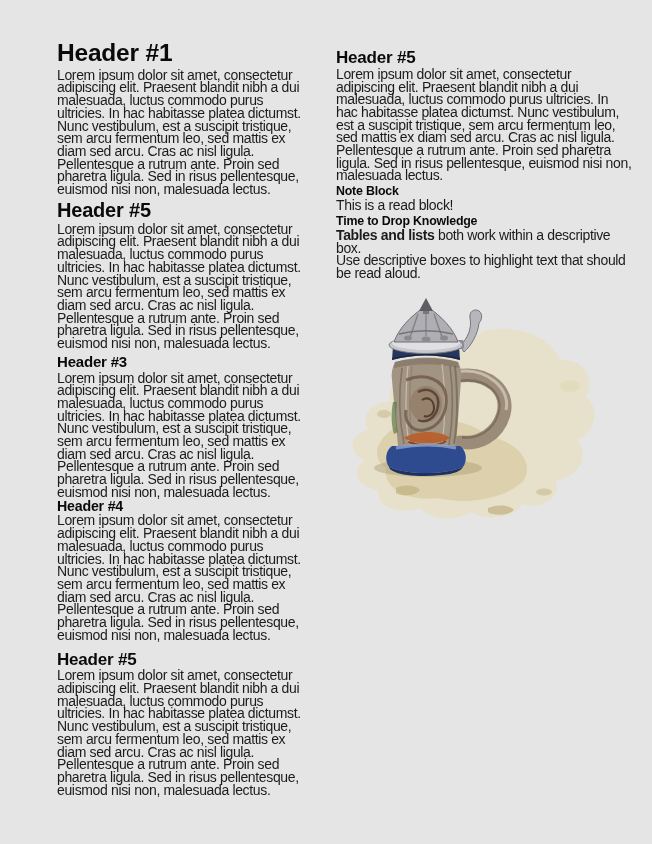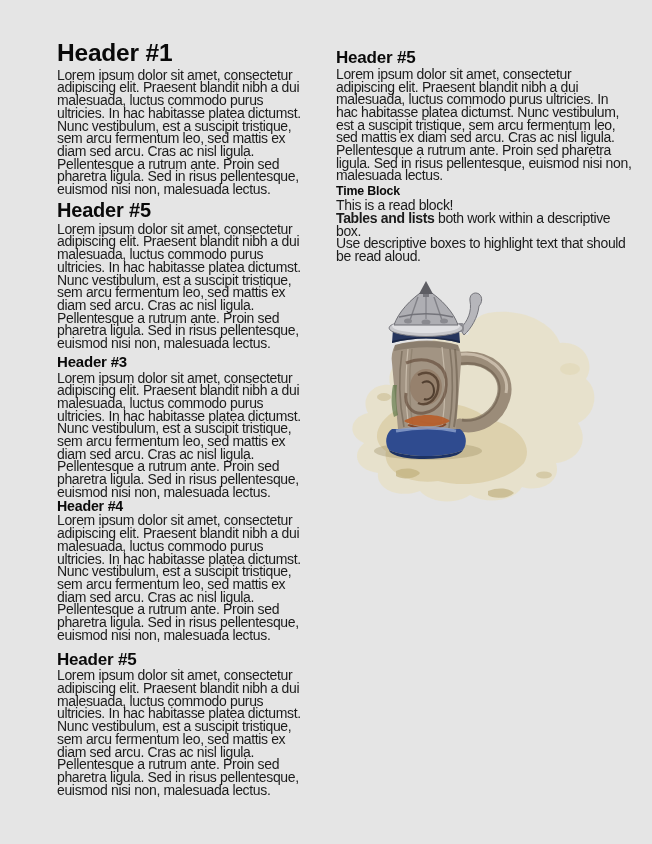--- a/index.html
+++ b/index.html
@@ -71,23 +71,24 @@
       <p class="para">Lorem ipsum dolor sit amet, consectetur adipiscing elit. Praesent blandit nibh a dui malesuada, luctus commodo purus ultricies. In hac habitasse platea dictumst. Nunc vestibulum, est a suscipit tristique, sem arcu fermentum leo, sed mattis ex diam sed arcu. Cras ac nisl ligula. Pellentesque a rutrum ante. Proin sed pharetra ligula. Sed in risus pellentesque, euismod nisi non, malesuada lectus.</p>
 
       <h5 class="h5">Header #5</h5>
       <p class="para">Lorem ipsum dolor sit amet, consectetur adipiscing elit. Praesent blandit nibh a dui malesuada, luctus commodo purus ultricies. In hac habitasse platea dictumst. Nunc vestibulum, est a suscipit tristique, sem arcu fermentum leo, sed mattis ex diam sed arcu. Cras ac nisl ligula. Pellentesque a rutrum ante. Proin sed pharetra ligula. Sed in risus pellentesque, euismod nisi non, malesuada lectus.</p>
     </div>
 
     <div class="col right">
       <h5 class="h5">Header #5</h5>
       <p class="para">Lorem ipsum dolor sit amet, consectetur adipiscing elit. Praesent blandit nibh a dui malesuada, luctus commodo purus ultricies. In hac habitasse platea dictumst. Nunc vestibulum, est a suscipit tristique, sem arcu fermentum leo, sed mattis ex diam sed arcu. Cras ac nisl ligula. Pellentesque a rutrum ante. Proin sed pharetra ligula. Sed in risus pellentesque, euismod nisi non, malesuada lectus.</p>
 
-      <div class="note-label">Time Block</div>
+      <div class="note-label">Note Block</div>
       <p class="para">This is a read block!</p>
 
+      <div class="note-label">Time to Drop Knowledge</div>
       <p class="para"><strong>Tables and lists</strong><span> both work within a descriptive box.</span></p>
 
       <p class="para">Use descriptive boxes to highlight text that should be read aloud.</p>
 
       <figure class="stein-figure">
         <svg width="290" height="228" viewBox="0 0 290 228" xmlns="http://www.w3.org/2000/svg">
 
           <g>
             <path opacity="0.85" d="M150 34 C185 28 215 44 222 64 C246 62 258 84 248 100 C262 112 258 136 240 144 C252 162 240 182 218 184 C224 202 204 214 184 208 C176 222 150 226 132 216 C118 226 92 224 82 212 C60 220 38 210 40 194 C20 192 12 176 26 164 C8 156 12 138 30 134 C22 120 34 104 52 106 C48 88 64 74 84 80 C88 58 112 48 130 56 C132 44 140 36 150 34 Z" fill="#e8e1c8"></path>
             <path opacity="0.7" d="M60 130 C90 118 130 122 150 140 C180 146 196 166 186 184 C170 202 130 210 100 202 C70 206 44 192 48 172 C32 162 38 142 60 130 Z" fill="#d8cba0"></path>

